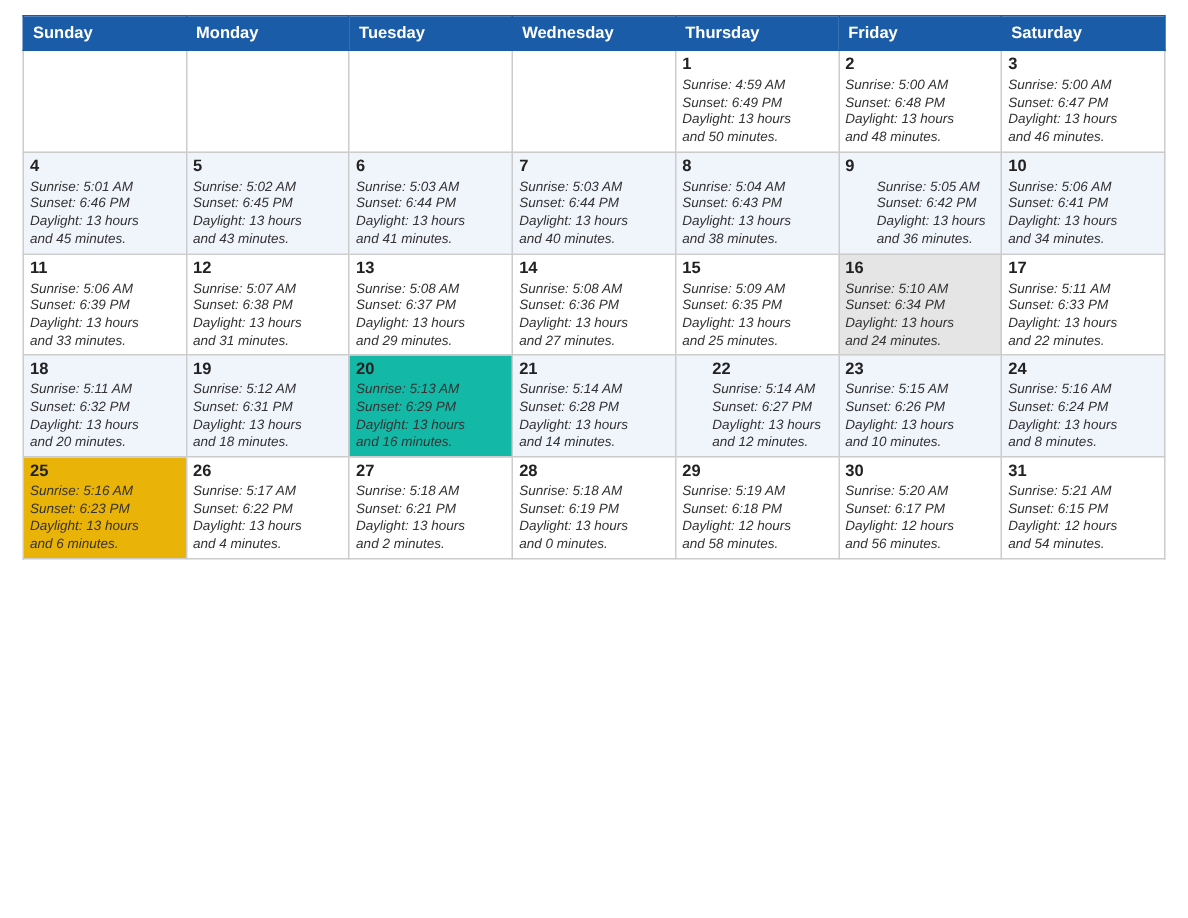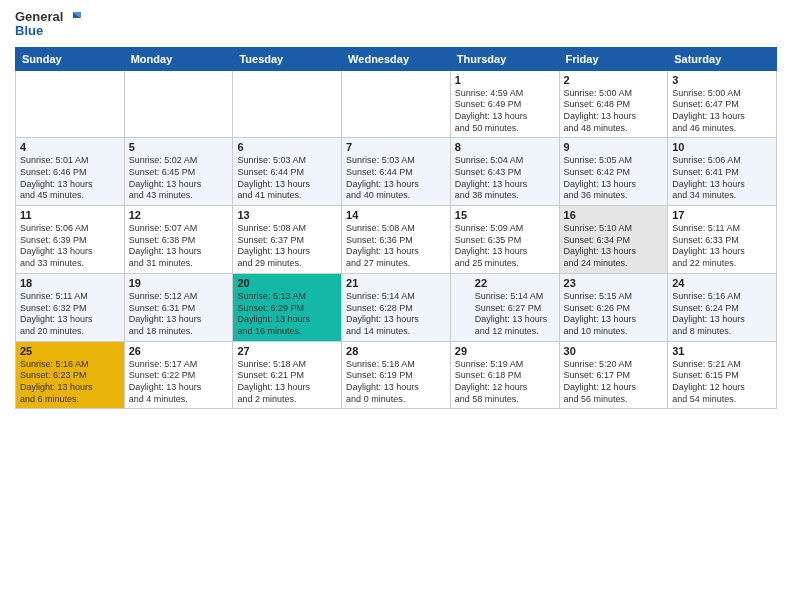--- a/index.html
+++ b/index.html
@@ -18,45 +18,30 @@
     .calendar { width: 100%; border-collapse: collapse; font-size: 10px; }
     
     .calendar th { background: #1a5ca8; color: #fff; text-align: left; padding: 5px 6px; font-size: 11px; font-weight: bold; border: 1px solid #1a5ca8; }
     
     .calendar td { border: 1px solid #ccc; vertical-align: top; padding: 3px 4px; width: calc(100% / 7); background: #fff; }
     
     .calendar tr:nth-child(odd) td { background: #f5f7fc; }
     .calendar tr:nth-child(even) td { background: #fff; }
     
     .day-num { font-weight: bold; font-size: 11px; color: #222; display: block; margin-bottom: 2px; }
-    .day-info { font-size: 9px; color: #333; line-height: 1.3; }
+    .day-info { font-size: 9px; color: #333; line-height: 1.3; font-style: italic; }
     
     .empty { background: #fff !important; }
     
     .calendar tbody tr:first-child td { background: #fff; }
   </style>
 </head>
 <body>
 
 <div class="page">
-  <div class="header">
-    <div class="logo">
-  <div style="font-size:13px; font-weight:bold; line-height:1.1;">
-    <span style="color:#333;">General</span><svg width="16" height="12" viewBox="0 0 16 12" style="vertical-align:middle;margin-left:2px;">
-            <polygon points="8,0 16,6 8,6" fill="#1a5ca8"></polygon>
-            <polygon points="8,0 16,0 16,6" fill="#4a90d9"></polygon>
-          </svg><br>
-    <span style="color:#1a5ca8;">Blue</span>
-  </div>
-</div>
-    <div class="title-block">
-      <div class="main-title"></div>
-      <div class="subtitle"></div>
-    </div>
-  </div>
 
   <table class="calendar">
     <thead>
       <tr>
       <th>Sunday</th>
           <th>Monday</th>
           <th>Tuesday</th>
           <th>Wednesday</th>
           <th>Thursday</th>
           <th>Friday</th>
@@ -122,21 +107,21 @@
           </td>
           <td style="background: rgb(240, 244, 251);">
             <span class="day-num">8</span>
             <div class="day-info" style="white-space: pre-line;">Sunrise: 5:04 AM
 Sunset: 6:43 PM
 Daylight: 13 hours
 and 38 minutes.</div>
           </td>
           <td style="background: rgb(240, 244, 251);">
             <span class="day-num">9</span>
-            <div class="day-info" style="white-space: pre-line;">Sunrise: 5:05 AM
+            <div class="day-info" style="white-space: pre-line; margin-left: 21px;">Sunrise: 5:05 AM
 Sunset: 6:42 PM
 Daylight: 13 hours
 and 36 minutes.</div>
           </td>
           <td style="background: rgb(240, 244, 251);">
             <span class="day-num">10</span>
             <div class="day-info" style="white-space: pre-line;">Sunrise: 5:06 AM
 Sunset: 6:41 PM
 Daylight: 13 hours
 and 34 minutes.</div>

